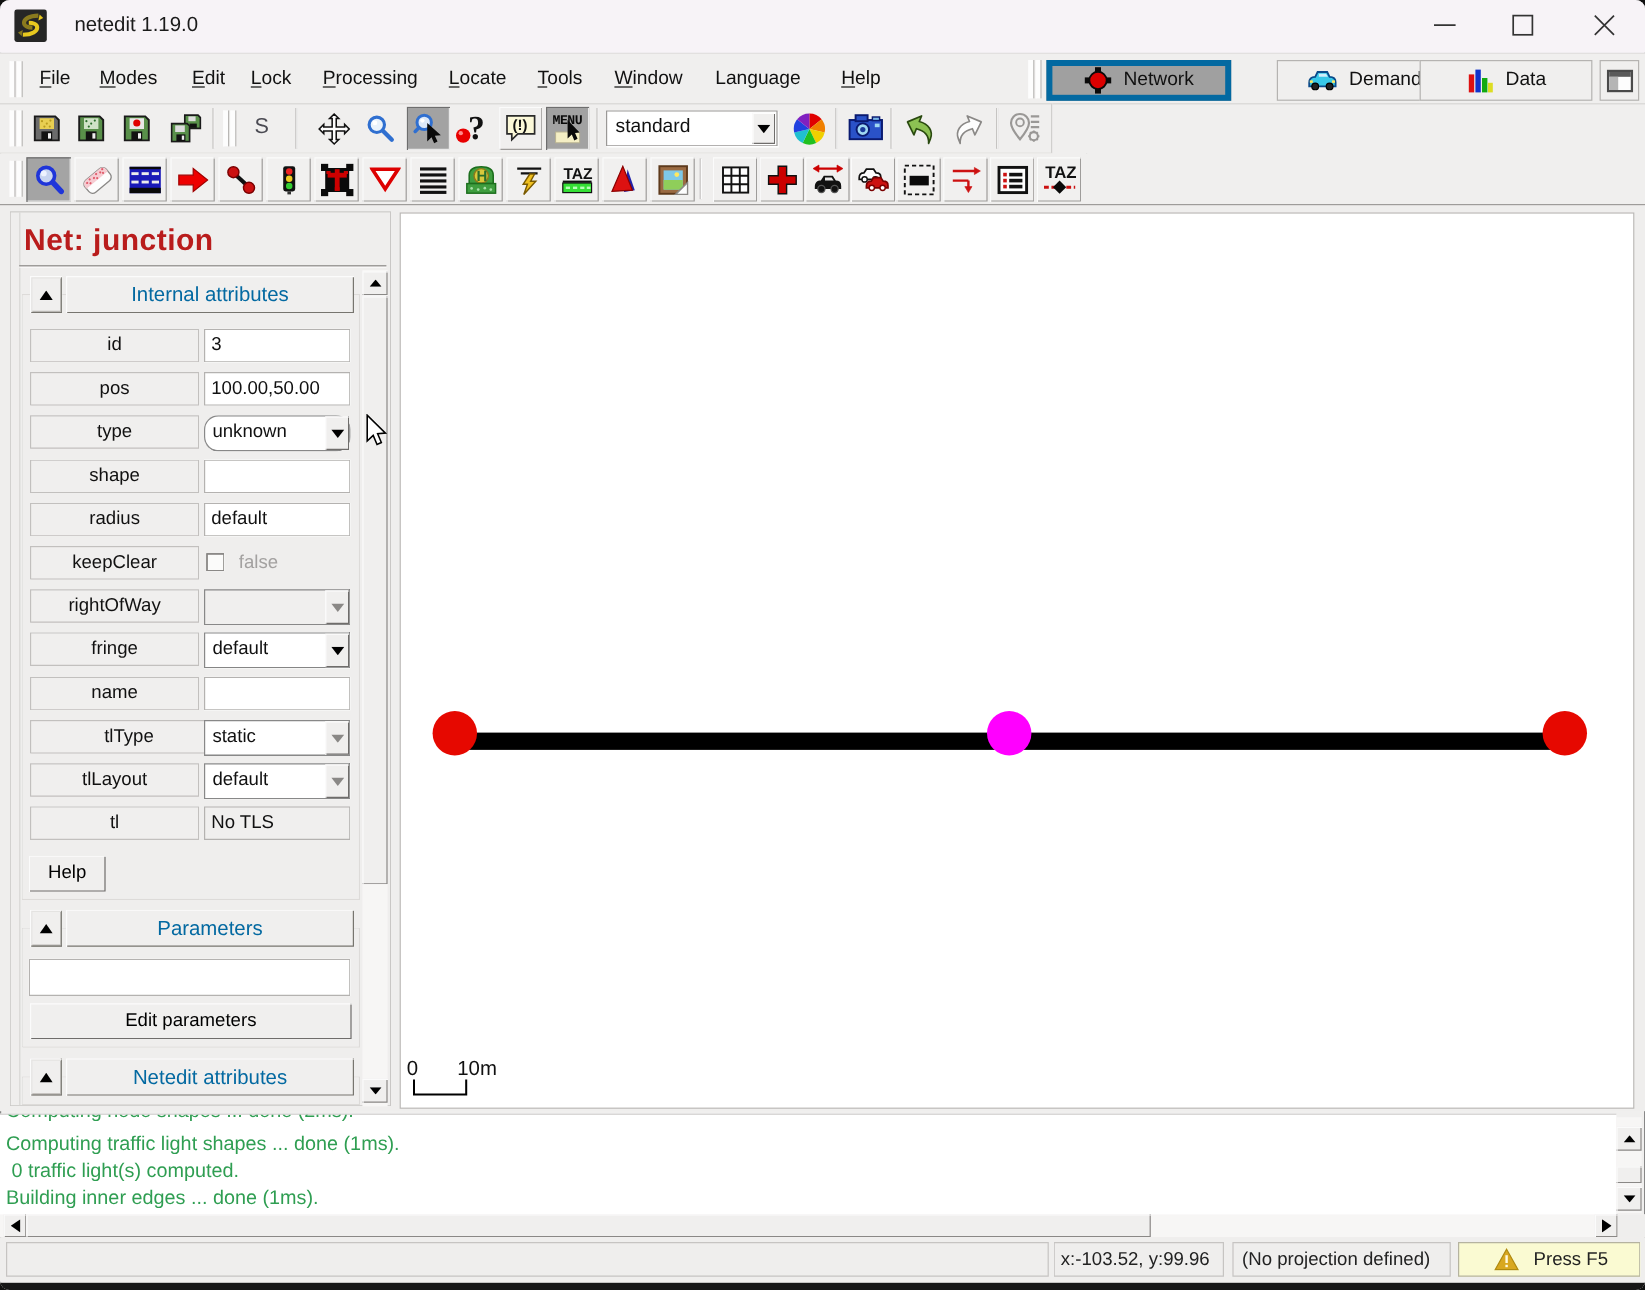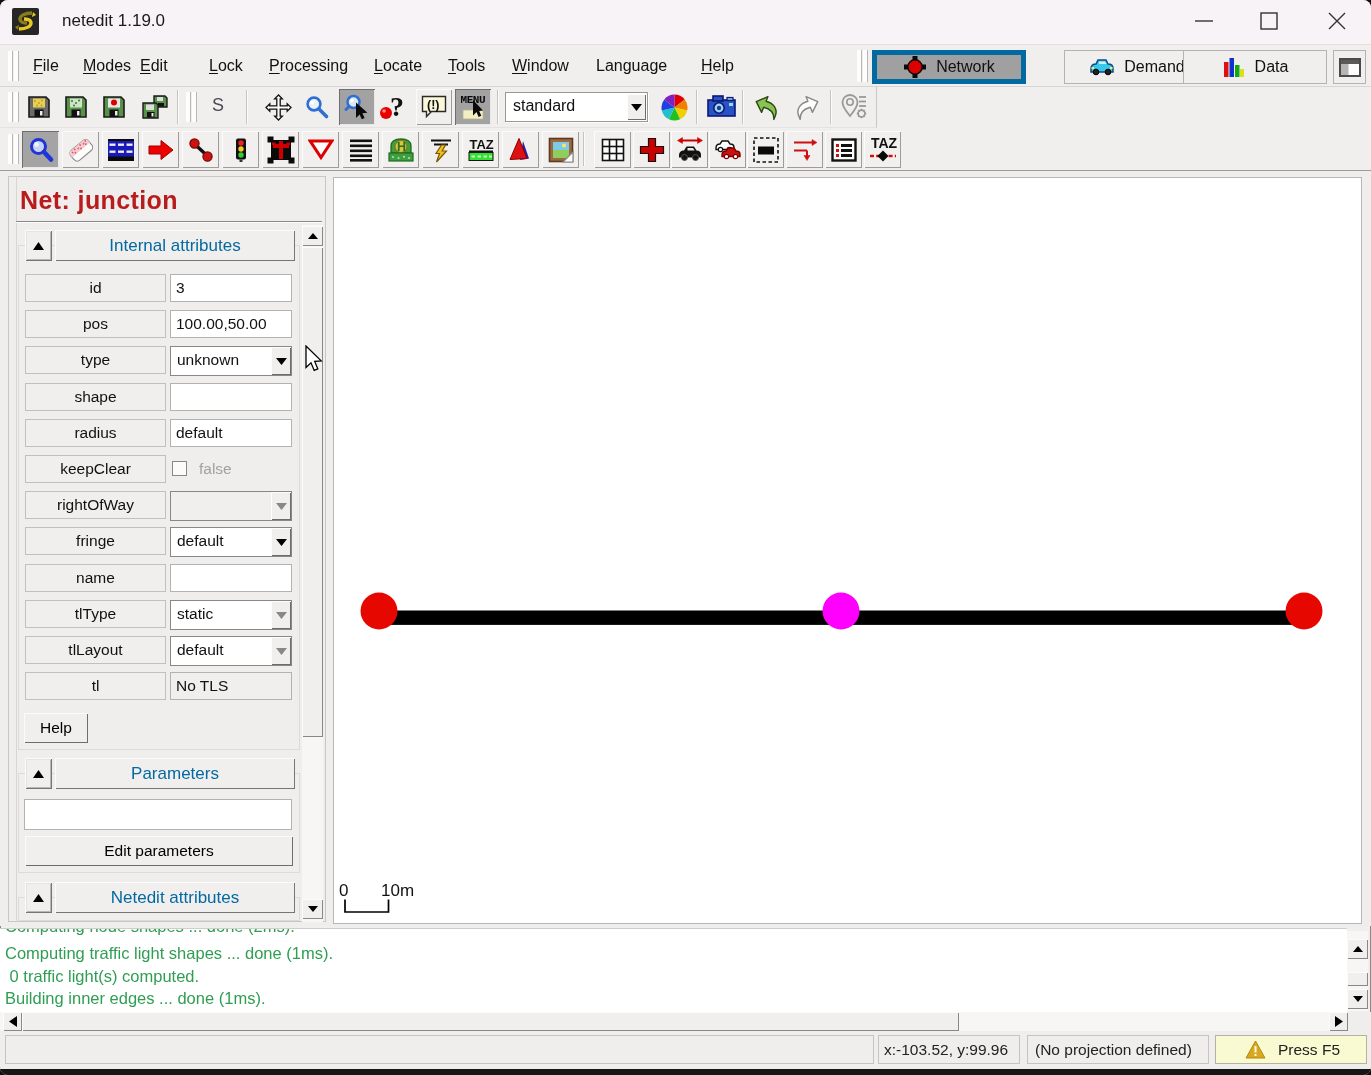--- a/index.html
+++ b/index.html
@@ -74,21 +74,21 @@
     <svg class="winbtn" style="left:1305px" width="64" height="43">
         <path d="M24 13 L40 29 M40 13 L24 29" stroke="#333" stroke-width="1.4"></path>
       </svg>
   </div>
 
   <div class="menubar">
     <div class="grip" style="left:8px;top:6px;height:30px"></div>
     <div class="grip" style="left:14px;top:6px;height:30px"></div>
     <div class="menu" style="left:33px"><u>F</u>ile</div>
     <div class="menu" style="left:83px"><u>M</u>odes</div>
-    <div class="menu" style="left:140px"><u>E</u>dit</div>
+    <div class="menu" style="left:160px"><u>E</u>dit</div>
     <div class="menu" style="left:209px"><u>L</u>ock</div>
     <div class="menu" style="left:269px"><u>P</u>rocessing</div>
     <div class="menu" style="left:374px"><u>L</u>ocate</div>
     <div class="menu" style="left:448px"><u>T</u>ools</div>
     <div class="menu" style="left:512px"><u>W</u>indow</div>
     <div class="menu" style="left:596px">Language</div>
     <div class="menu" style="left:701px"><u>H</u>elp</div>
   </div>
   <div class="grip" style="left:857px;top:50px;height:32px"></div>
   <div class="grip" style="left:863px;top:50px;height:32px"></div>
@@ -540,21 +540,21 @@
       <svg width="11" height="8">
         <path d="M5.5 0 L11 8 L0 8 Z" fill="#000"></path>
       </svg>
     </div>
   <div class="gb-label" style="left:55px;top:230px;width:240px;">Internal attributes</div>
   <div class="attr-label" style="top:274px;">id</div>
   <div class="attr-field" style="top:274px;">3</div>
   <div class="attr-label" style="top:310px;">pos</div>
   <div class="attr-field" style="top:310px;">100.00,50.00</div>
   <div class="attr-label" style="top:346px;">type</div>
-  <div class="attr-combo" style="top:346px;">
+  <div class="attr-combo" style="top:346px;border-radius:12px;">
       <span style="position:absolute;left:7px;top:5px;">unknown</span>
     <div class="combo-arrow">
         <svg width="11" height="7">
           <path d="M0 0 L11 0 L5.5 7 Z" fill="#000"></path>
         </svg>
       </div>
     </div>
   <div class="attr-label" style="top:383px;">shape</div>
   <div class="attr-field" style="top:383px;"></div>
   <div class="attr-label" style="top:419px;">radius</div>
@@ -574,21 +574,21 @@
   <div class="attr-combo" style="top:527px;">
       <span style="position:absolute;left:7px;top:5px;">default</span>
     <div class="combo-arrow">
         <svg width="11" height="7">
           <path d="M0 0 L11 0 L5.5 7 Z" fill="#000"></path>
         </svg>
       </div>
     </div>
   <div class="attr-label" style="top:564px;">name</div>
   <div class="attr-field" style="top:564px;"></div>
-  <div class="attr-label" style="top:600px;">tlType</div>
+  <div class="attr-label" style="top:600px;padding-left:12px;">tlType</div>
   <div class="attr-combo" style="top:600px;">
       <span style="position:absolute;left:7px;top:5px;">static</span>
     <div class="combo-arrow">
         <svg width="11" height="7">
           <path d="M0 0 L11 0 L5.5 7 Z" fill="#8a8886"></path>
         </svg>
       </div>
     </div>
   <div class="attr-combo" style="top:636px;">
       <span style="position:absolute;left:7px;top:5px;">default</span>

